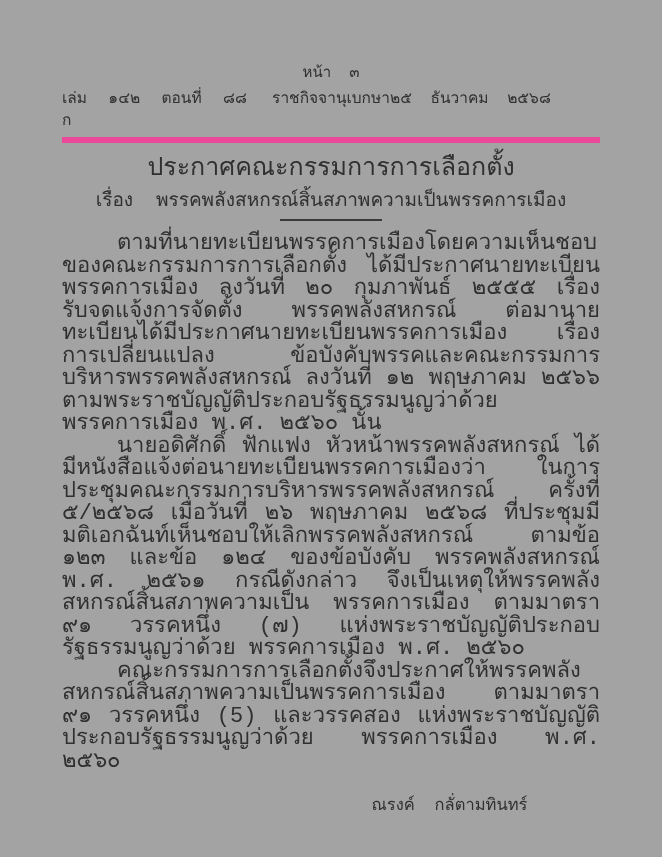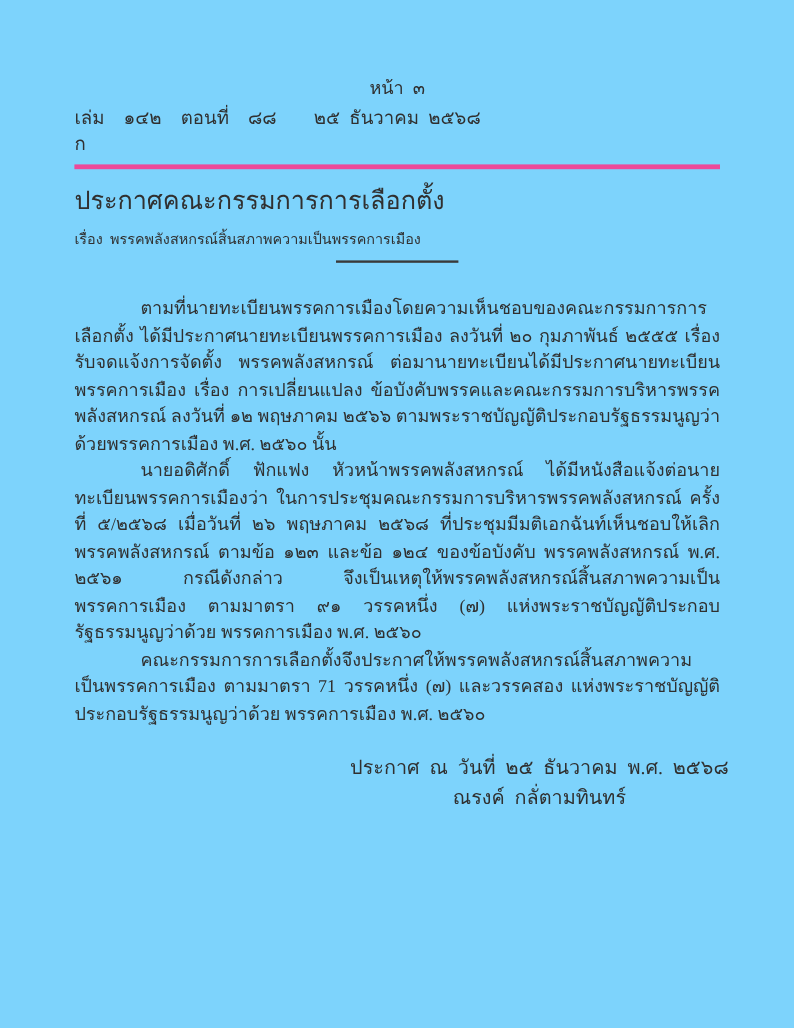--- a/index.html
+++ b/index.html
@@ -5,23 +5,23 @@
   html, body {
     margin: 0;
     padding: 0;
     background: #ffffff;
   }
   .page {
     position: relative;
     width: 662px;
     height: 857px;
     margin: 0 auto;
-    background: #7dd3fc;
+    background: #a3a3a3;
     color: #303030;
-    font-family: Liberation Serif, serif;
+    font-family: Liberation Mono, monospace;
     overflow: hidden;
     box-sizing: border-box;
   }
   .content {
     padding: 64px 62px 0 62px;
     box-sizing: border-box;
   }
   .pre { white-space: pre-wrap; }
 
   .page-label {
@@ -30,49 +30,49 @@
     line-height: 20px;
   }
   .masthead {
     display: grid;
     grid-template-columns: 1fr auto 1fr;
     align-items: baseline;
     font-size: 15.5px;
     line-height: 22px;
     margin-top: 4px;
     padding-bottom: 5px;
-    border-bottom: 4px solid #ec4899;
+    border-bottom: 6px solid #ec4899;
   }
   .masthead-left { text-align: left; }
   .masthead-left .seg { margin-right: 12px; }
   .masthead-center { text-align: center; }
-  .masthead-right { text-align: right; }
+  .masthead-right { }
 
   .title {
-    text-align: left;
-    font-size: 21px;
+    text-align: center;
+    font-size: 25px;
     line-height: 34px;
     margin-top: 9px;
   }
   .subject {
-    text-align: left;
-    font-size: 12px;
+    text-align: center;
+    font-size: 19px;
     line-height: 24px;
     margin-top: 3px;
   }
   .subject-divider {
     width: 102px;
     height: 0;
     border-top: 2px solid #3a3a3a;
     margin: 6px auto 0 auto;
   }
 
   .body-text {
-    margin-top: 28px;
-    font-size: 15px;
+    margin-top: 12px;
+    font-size: 22px;
     line-height: 22.5px;
     text-align: justify;
     text-justify: inter-word;
   }
   .body-text p {
     margin: 0;
     text-indent: 55px;
   }
 
   .signature {
@@ -93,34 +93,34 @@
     <div class="page-label pre">หน้า  ๓</div>
 
     <div class="masthead">
       <div class="masthead-left">
         <span class="seg">เล่ม</span>
         <span class="seg">๑๔๒</span>
         <span class="seg">ตอนที่</span>
         <span class="seg">๘๘</span>
         <span class="seg">ก</span>
       </div>
+      <div class="masthead-center">ราชกิจจานุเบกษา</div>
       <div class="masthead-right pre">๒๕  ธันวาคม  ๒๕๖๘</div>
     </div>
 
     <div class="title">ประกาศคณะกรรมการการเลือกตั้ง</div>
 
     <div class="subject pre">เรื่อง  พรรคพลังสหกรณ์สิ้นสภาพความเป็นพรรคการเมือง</div>
 
     <div class="subject-divider"></div>
 
     <div class="body-text">
       <p>ตามที่นายทะเบียนพรรคการเมืองโดยความเห็นชอบของคณะกรรมการการเลือกตั้ง ได้มีประกาศนายทะเบียนพรรคการเมือง ลงวันที่ ๒๐ กุมภาพันธ์ ๒๕๕๕ เรื่อง รับจดแจ้งการจัดตั้ง พรรคพลังสหกรณ์ ต่อมานายทะเบียนได้มีประกาศนายทะเบียนพรรคการเมือง เรื่อง การเปลี่ยนแปลง ข้อบังคับพรรคและคณะกรรมการบริหารพรรคพลังสหกรณ์ ลงวันที่ ๑๒ พฤษภาคม ๒๕๖๖ ตามพระราชบัญญัติประกอบรัฐธรรมนูญว่าด้วยพรรคการเมือง พ.ศ. ๒๕๖๐ นั้น</p>
       <p>นายอดิศักดิ์ ฟักแฟง หัวหน้าพรรคพลังสหกรณ์ ได้มีหนังสือแจ้งต่อนายทะเบียนพรรคการเมืองว่า ในการประชุมคณะกรรมการบริหารพรรคพลังสหกรณ์ ครั้งที่ ๕/๒๕๖๘ เมื่อวันที่ ๒๖ พฤษภาคม ๒๕๖๘ ที่ประชุมมีมติเอกฉันท์เห็นชอบให้เลิกพรรคพลังสหกรณ์ ตามข้อ ๑๒๓ และข้อ ๑๒๔ ของข้อบังคับ พรรคพลังสหกรณ์ พ.ศ. ๒๕๖๑ กรณีดังกล่าว จึงเป็นเหตุให้พรรคพลังสหกรณ์สิ้นสภาพความเป็น พรรคการเมือง ตามมาตรา ๙๑ วรรคหนึ่ง (๗) แห่งพระราชบัญญัติประกอบรัฐธรรมนูญว่าด้วย พรรคการเมือง พ.ศ. ๒๕๖๐</p>
-      <p>คณะกรรมการการเลือกตั้งจึงประกาศให้พรรคพลังสหกรณ์สิ้นสภาพความเป็นพรรคการเมือง ตามมาตรา 71 วรรคหนึ่ง (๗) และวรรคสอง แห่งพระราชบัญญัติประกอบรัฐธรรมนูญว่าด้วย พรรคการเมือง พ.ศ. ๒๕๖๐</p>
+      <p>คณะกรรมการการเลือกตั้งจึงประกาศให้พรรคพลังสหกรณ์สิ้นสภาพความเป็นพรรคการเมือง ตามมาตรา ๙๑ วรรคหนึ่ง (5) และวรรคสอง แห่งพระราชบัญญัติประกอบรัฐธรรมนูญว่าด้วย พรรคการเมือง พ.ศ. ๒๕๖๐</p>
     </div>
 
     <div class="signature">
-      <div class="pre">ประกาศ  ณ  วันที่  ๒๕  ธันวาคม  พ.ศ.  ๒๕๖๘</div>
       <div class="pre">ณรงค์  กลั่ตามทินทร์</div>
     </div>
 
   </div>
 </div>
 
 </body></html>

